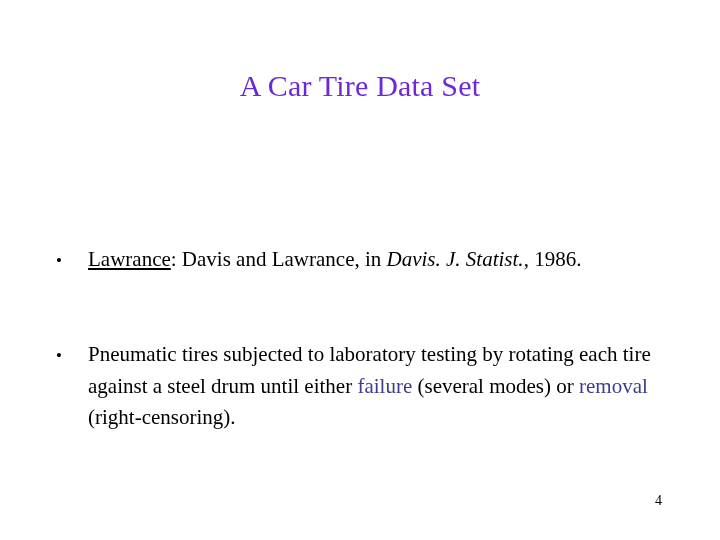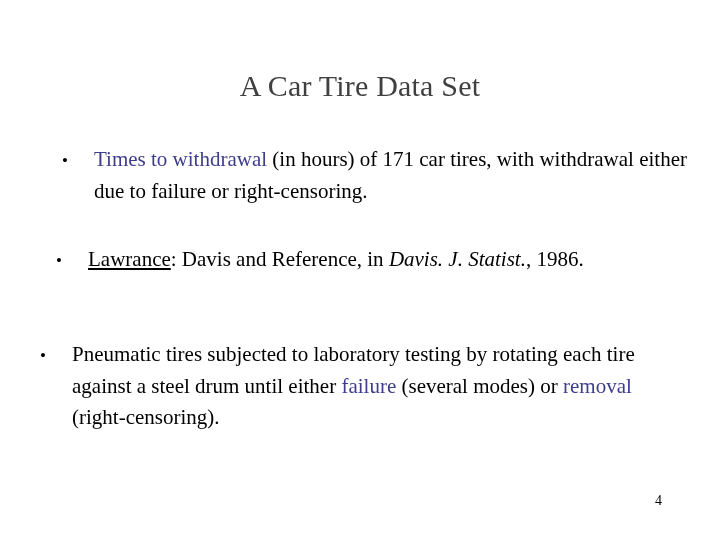--- a/index.html
+++ b/index.html
@@ -22,21 +22,21 @@
   }
   .slide-title {
     position: absolute;
     top: 68px;
     left: 0;
     width: 720px;
     text-align: center;
     font-size: 30px;
     line-height: 36px;
     font-weight: normal;
-    color: #404040;
+    color: #6d28d9;
     letter-spacing: 0.2px;
   }
   .bullet-row {
     position: relative;
     font-size: 21px;
     line-height: 31px;
     color: #000000;
   }
   .bullet-glyph {
     display: inline-block;
@@ -57,21 +57,21 @@
   .b2 {
     position: absolute;
     left: 72px;
     top: 244px;
     width: 610px;
     text-indent: -16px;
     padding-left: 16px;
   }
   .b3 {
     position: absolute;
-    left: 56px;
+    left: 72px;
     top: 339px;
     width: 600px;
     text-indent: -16px;
     padding-left: 16px;
   }
   .accent {
     color: #3d3d8c;
   }
   .underlined {
     text-decoration: underline;
@@ -90,26 +90,23 @@
     text-align: right;
   }
 </style>
 </head>
 <body>
 
 <div class="slide">
 
   <div class="slide-title">A Car Tire Data Set</div>
 
-  <div class="bullet-row b1">
-    <span class="bullet-glyph">•</span><span class="accent">Times to withdrawal</span><span> (in hours) of 171 car tires, with withdrawal either due to failure or right-censoring.</span>
-  </div>
 
   <div class="bullet-row b2">
-    <span class="bullet-glyph">•</span><span class="underlined">Lawrance</span><span>:  Davis and Reference, in </span><span class="italic">Davis. J. Statist.</span><span>, 1986.</span>
+    <span class="bullet-glyph">•</span><span class="underlined">Lawrance</span><span>:  Davis and Lawrance, in </span><span class="italic">Davis. J. Statist.</span><span>, 1986.</span>
   </div>
 
   <div class="bullet-row b3">
     <span class="bullet-glyph">•</span><span>Pneumatic tires subjected to laboratory testing by rotating each tire against a steel drum until either </span><span class="accent">failure</span><span> (several modes) or </span><span class="accent">removal</span><span> (right-censoring).</span>
   </div>
 
   <div class="page-number">4</div>
 
 </div>
 

